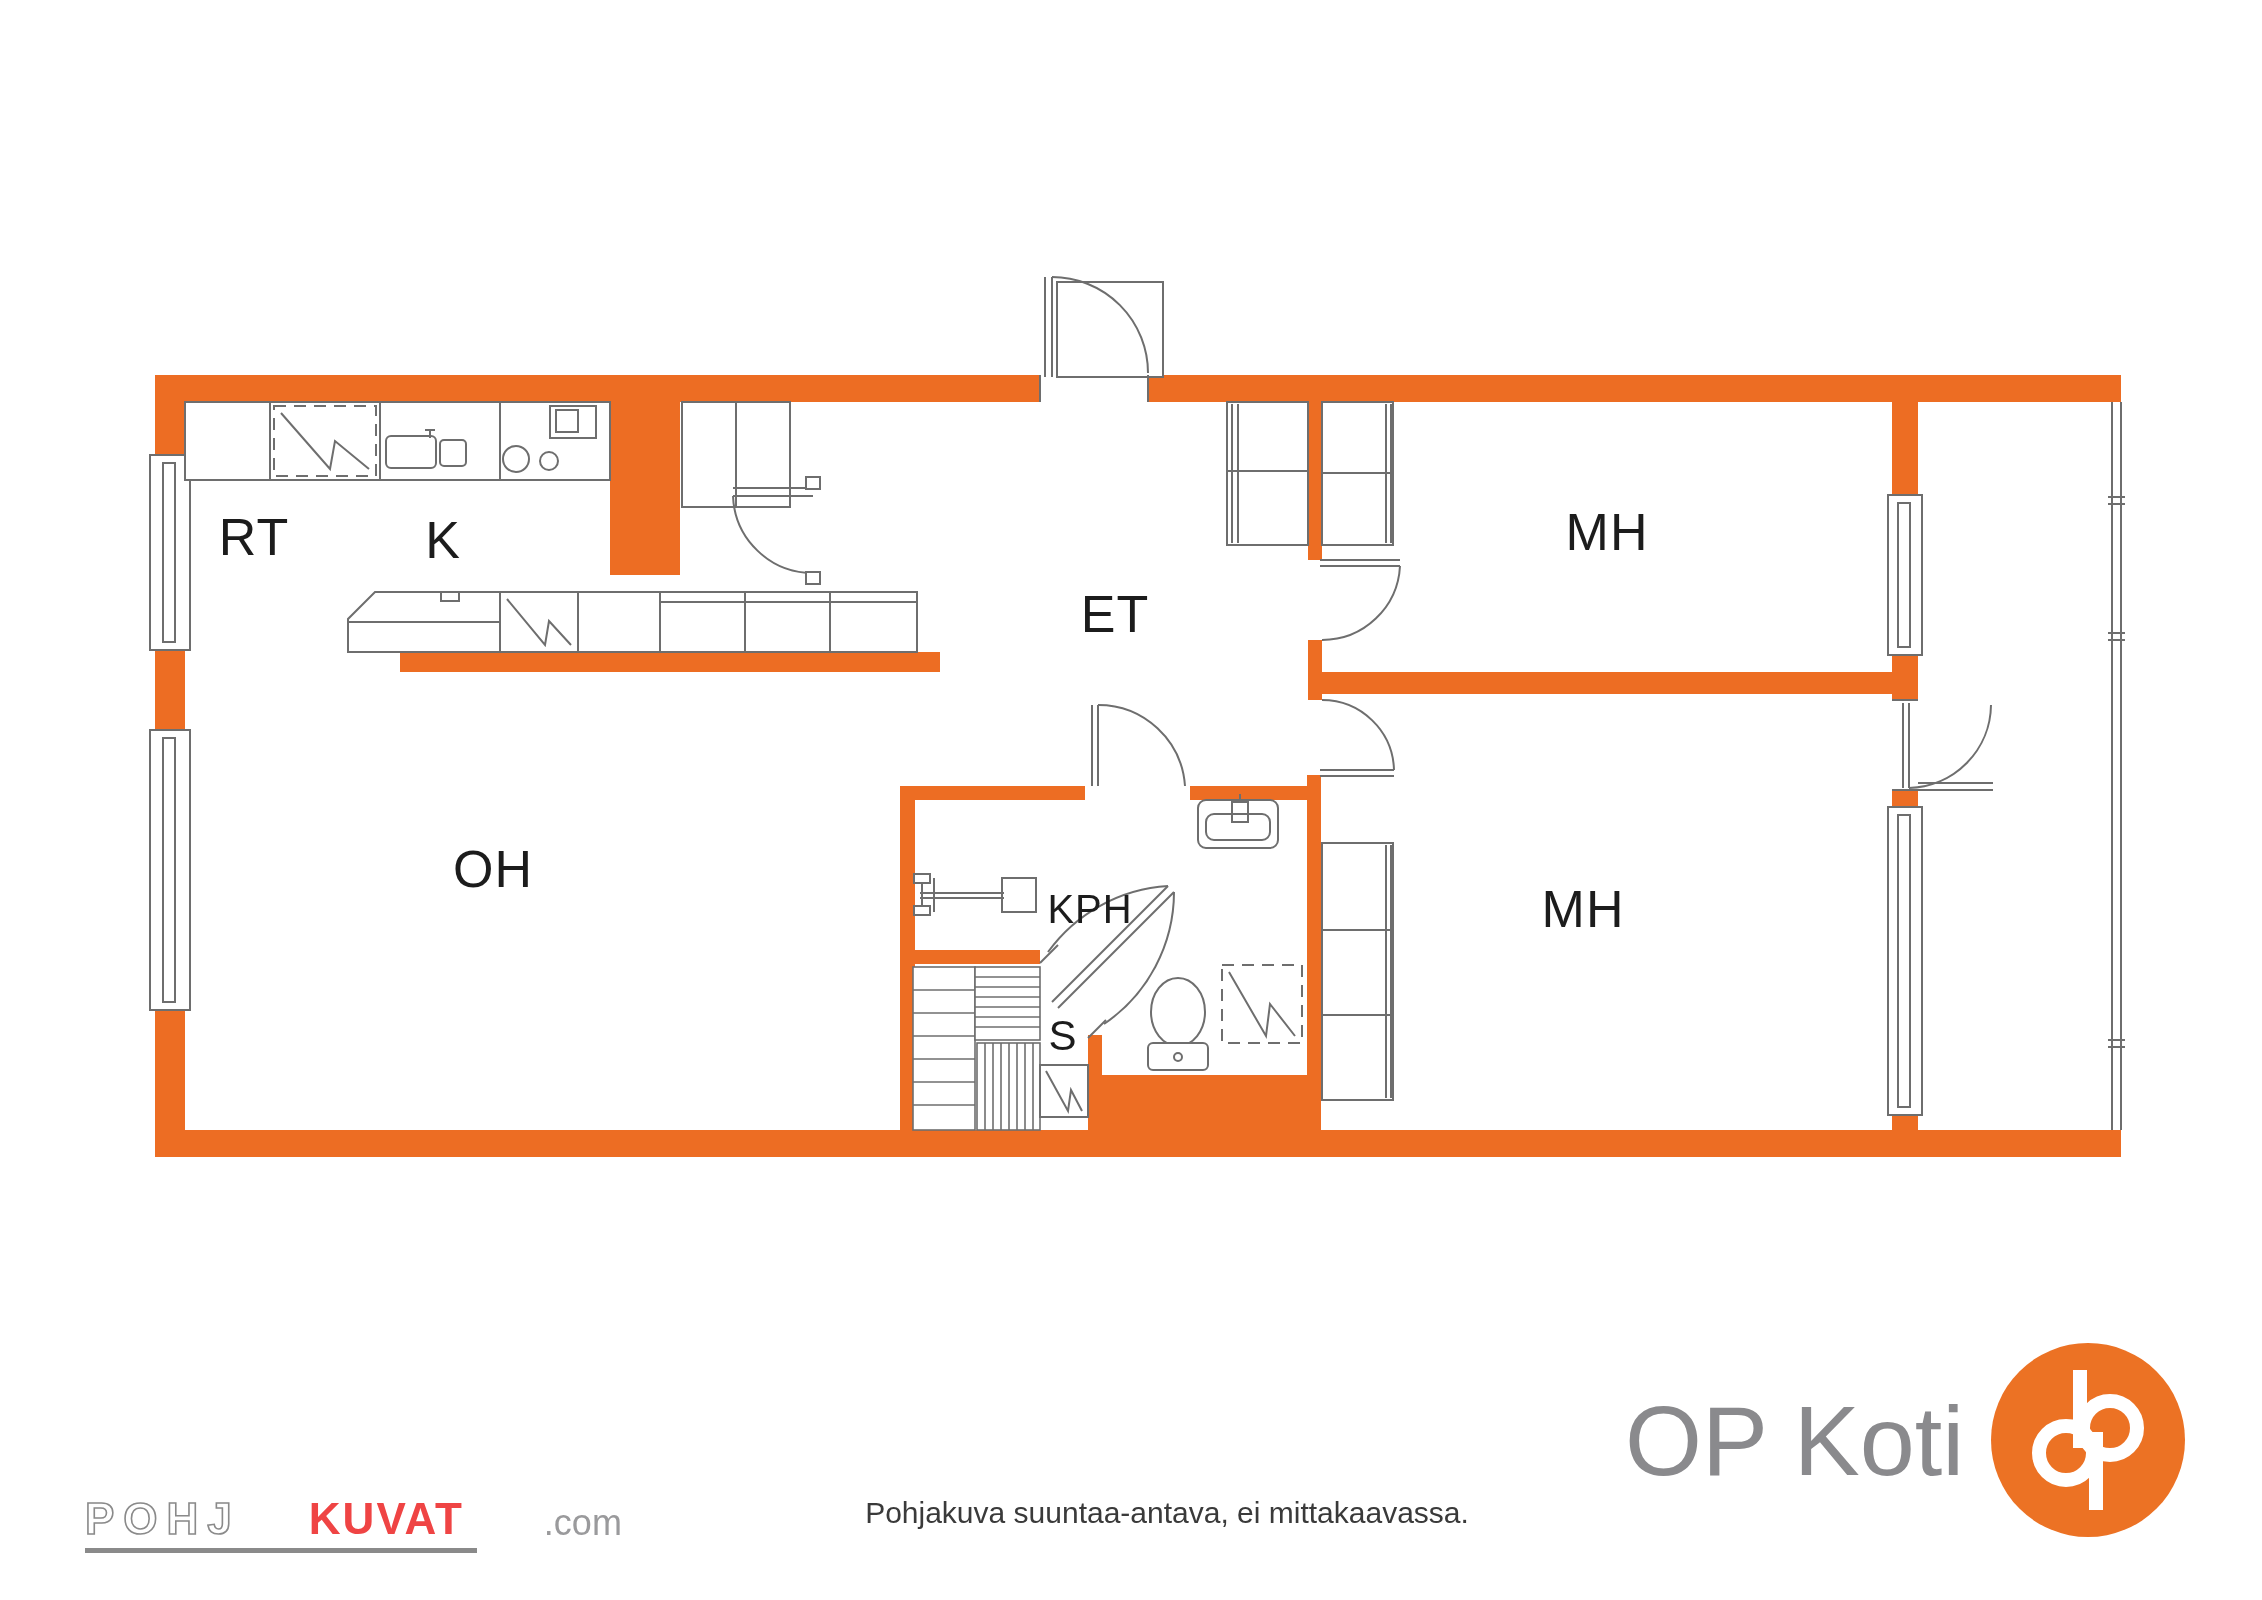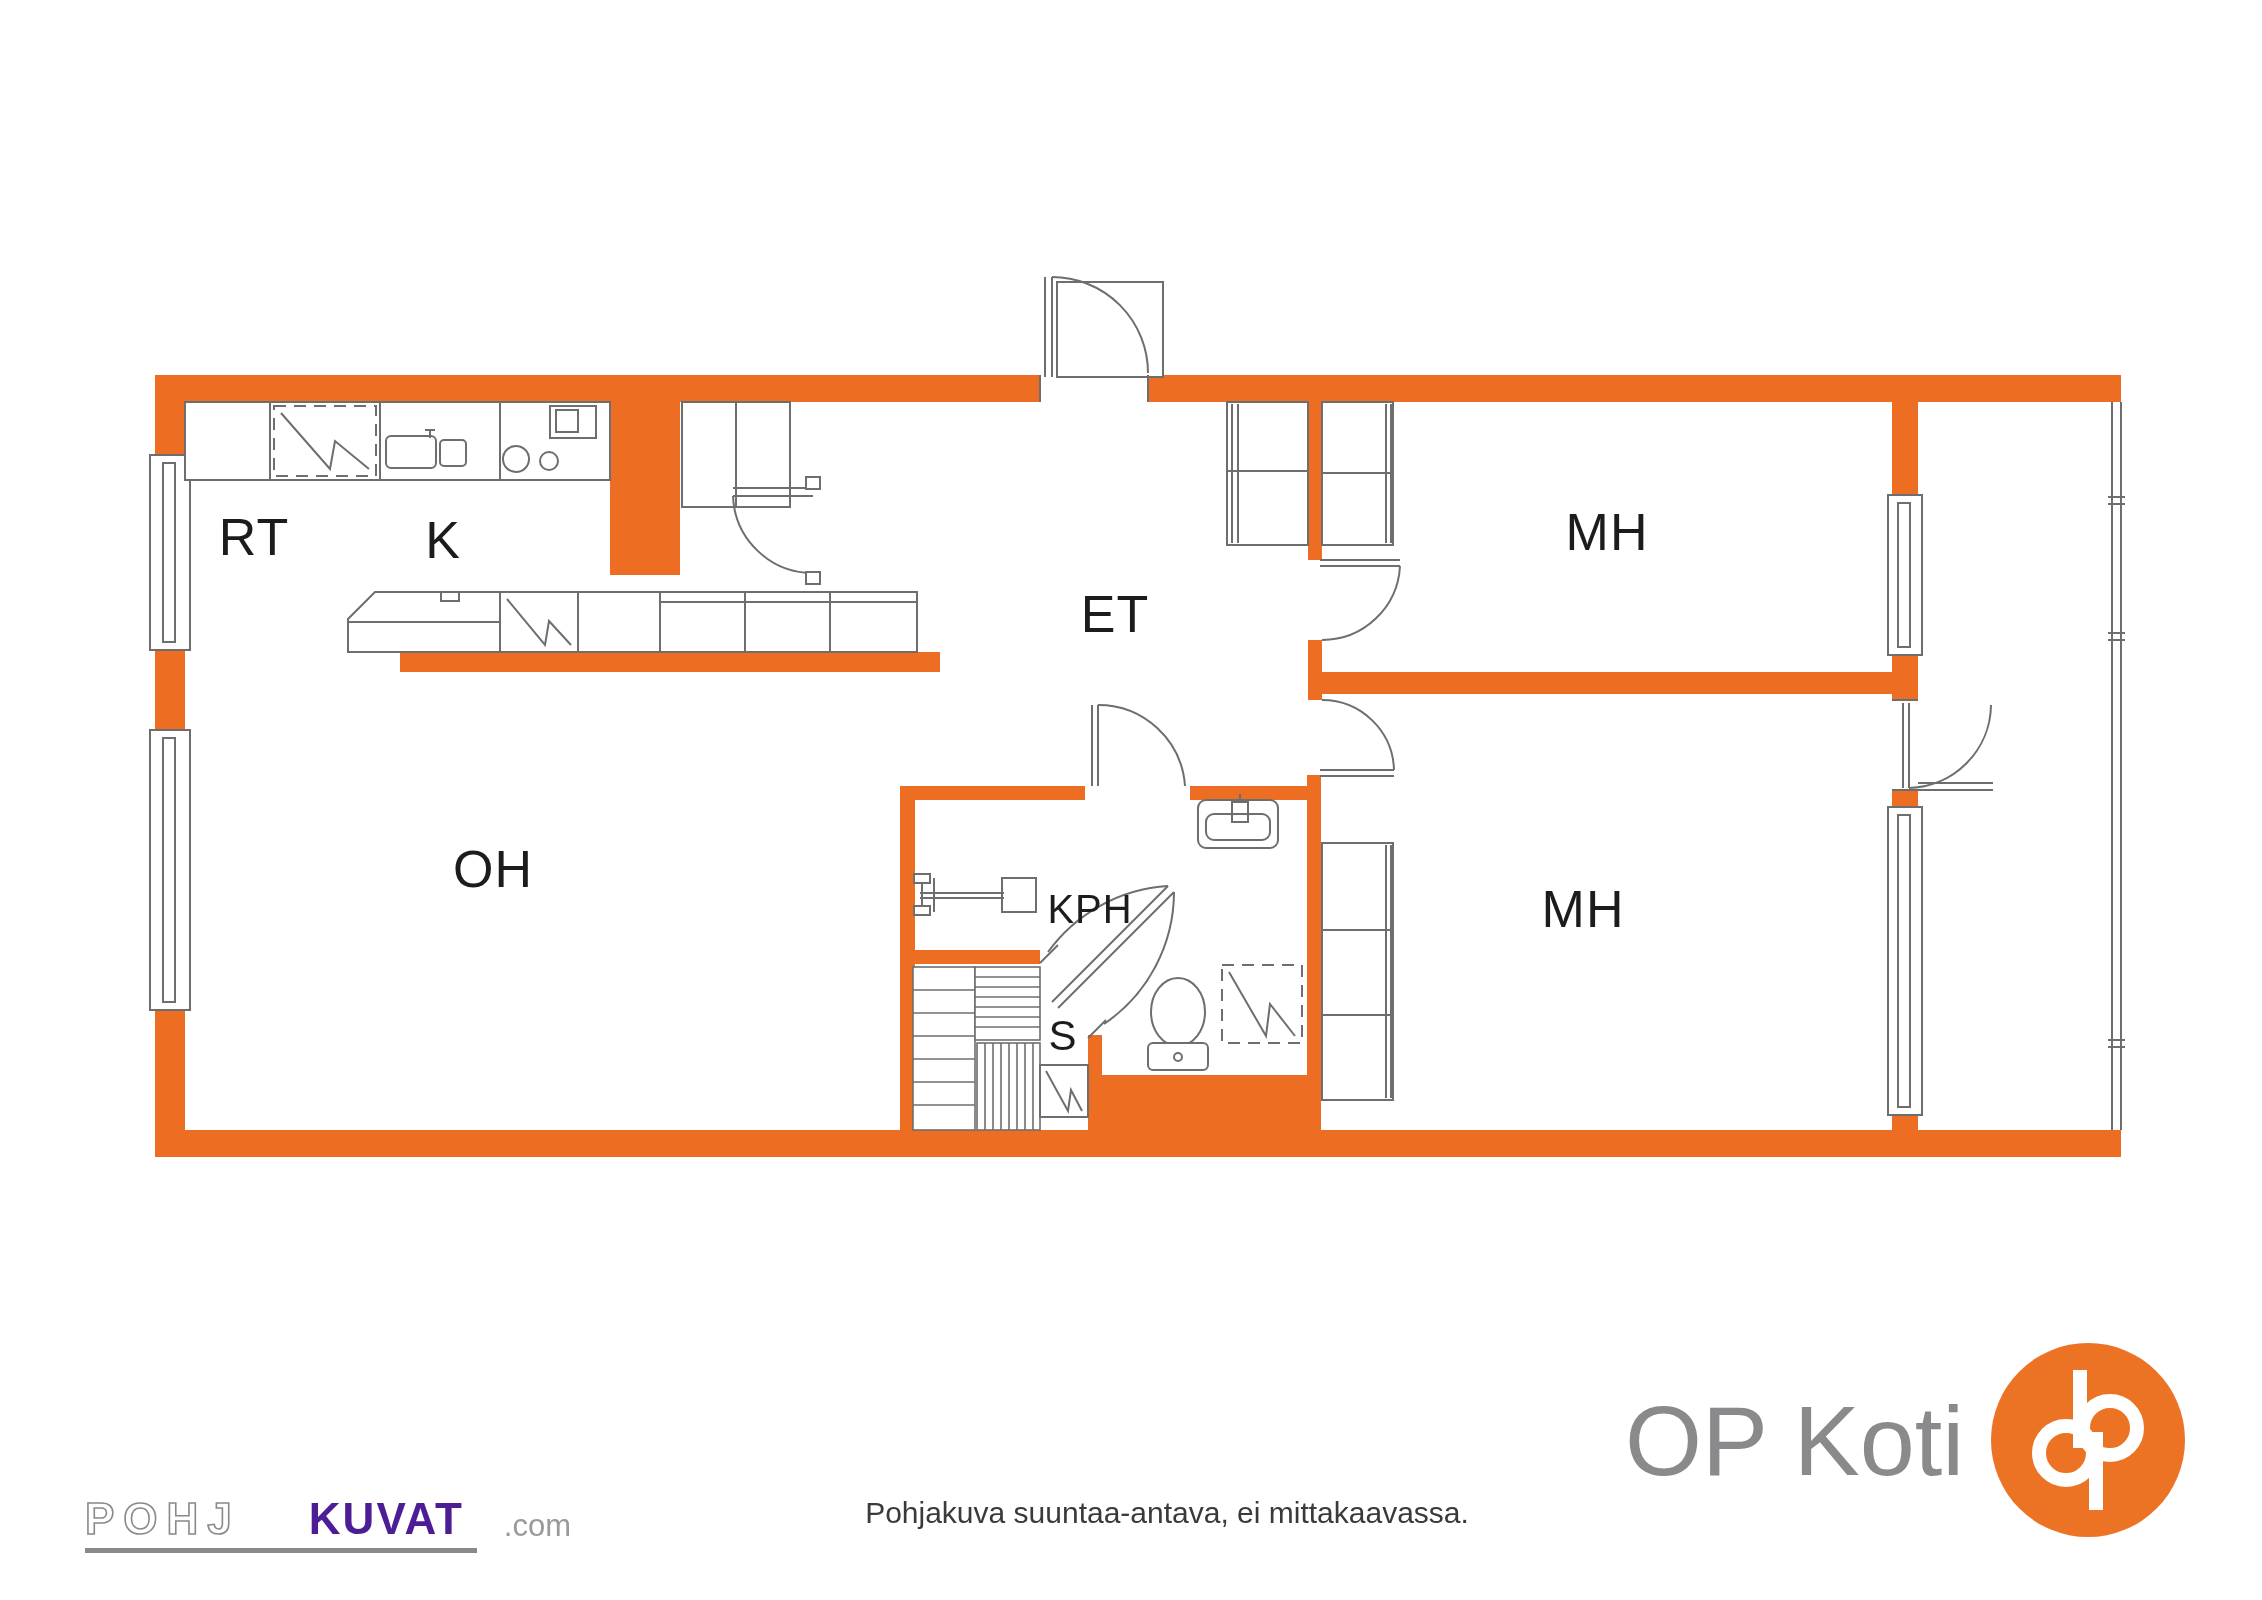--- a/index.html
+++ b/index.html
@@ -10,22 +10,22 @@
   body{width:2262px;height:1600px;position:relative;font-family:"Liberation Sans",sans-serif;overflow:hidden;}
   #plan{position:absolute;left:0;top:0;}
   .room-label{fill:var(--label);font-family:"Liberation Sans",sans-serif;font-weight:400;letter-spacing:1px;}
   .lbl-big{font-size:52px;}
   .lbl-kph{font-size:40px;}
   .lbl-s{font-size:42px;}
   .footer-item{position:absolute;white-space:nowrap;}
   #pohja-logo{left:85px;top:1494px;width:392px;}
   #pohja-row{display:flex;align-items:flex-end;gap:36px;}
   .pohja-outline{font-size:44px;font-weight:700;letter-spacing:9px;color:#fff;-webkit-text-stroke:1.6px #8A8A8A;text-stroke:1.6px #8A8A8A;}
-  .pohja-bold{font-size:44px;font-weight:700;letter-spacing:2px;color:#4c1d95;}
-  .pohja-com{font-size:31px;font-weight:400;color:#9A9A9C;padding-left:4px;}
+  .pohja-bold{font-size:44px;font-weight:700;letter-spacing:2px;color:#ef4444;}
+  .pohja-com{font-size:36px;font-weight:400;color:#9A9A9C;padding-left:4px;margin-left:40px;}
   #pohja-bar{margin-top:4px;height:5px;background:#8A8A8A;width:100%;}
   #disclaimer{left:857px;top:1496px;width:620px;text-align:center;font-size:30px;color:var(--disclaimer);}
   #opkoti{left:1625px;top:1384px;font-size:99px;color:var(--brand-grey);letter-spacing:0px;}
   #op-circle{position:absolute;left:1988px;top:1340px;}
 </style>
 </head>
 <body>
 
 <svg id="plan" width="2262" height="1600" viewBox="0 0 2262 1600">
 

